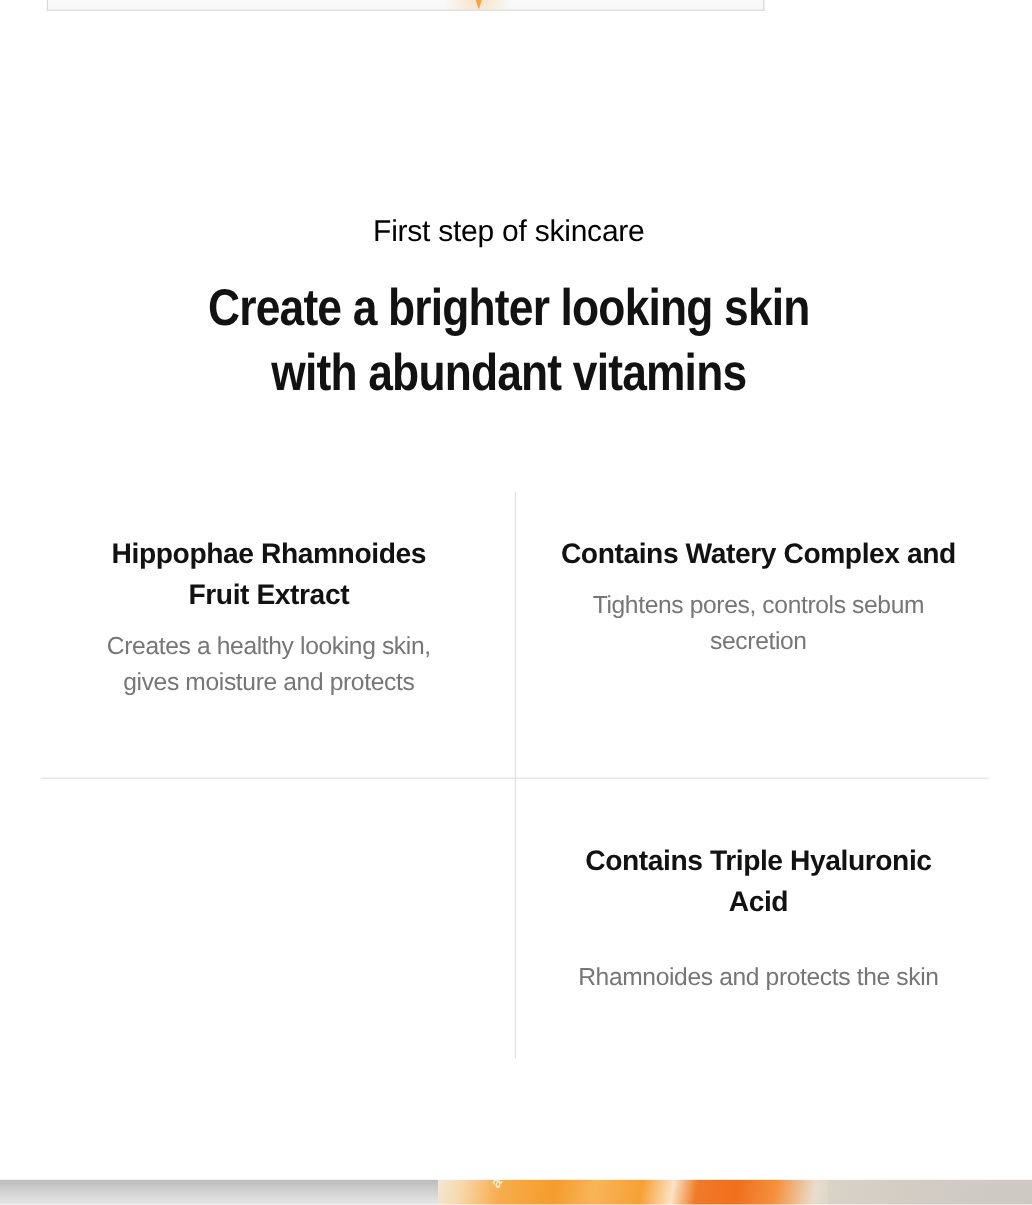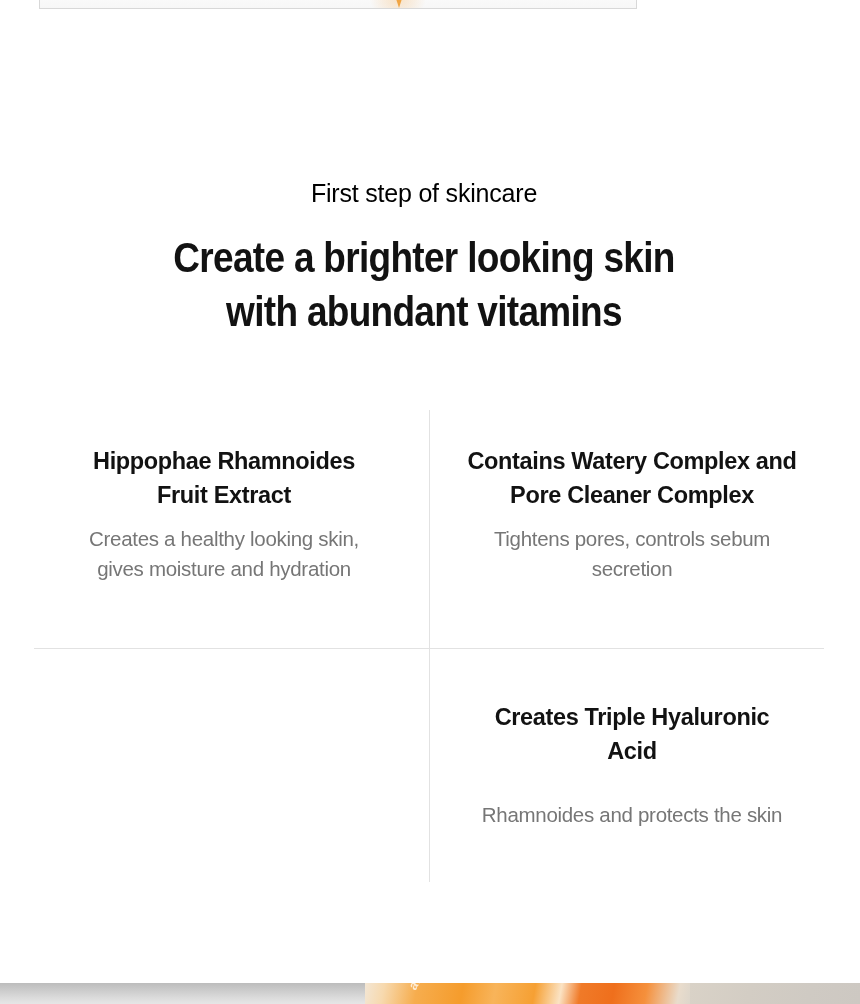--- a/index.html
+++ b/index.html
@@ -209,39 +209,38 @@
   <div class="divider-v"></div>
   <div class="divider-h"></div>
 
   <div class="cell cell-tl">
     <div class="feature-title">
       <span>Hippophae Rhamnoides</span><br>
       <span>Fruit Extract</span>
     </div>
     <div class="feature-desc">
       <span>Creates a healthy looking skin,</span><br>
-      <span>gives moisture and hydration</span>
+      <span>gives moisture and protects</span>
     </div>
   </div>
 
   <div class="cell cell-tr">
     <div class="feature-title">
       <span>Contains Watery Complex and</span><br>
-      <span>Pore Cleaner Complex</span>
     </div>
     <div class="feature-desc">
       <span>Tightens pores, controls sebum</span><br>
       <span>secretion</span>
     </div>
   </div>
 
 
   <div class="cell cell-br">
     <div class="feature-title">
-      <span>Creates Triple Hyaluronic</span><br>
+      <span>Contains Triple Hyaluronic</span><br>
       <span>Acid</span>
     </div>
     <div class="feature-desc">
       <span>Rhamnoides and protects the skin</span>
     </div>
   </div>
 </div>
 
 <div class="bottom-strip">
   <div class="strip-left"></div>

